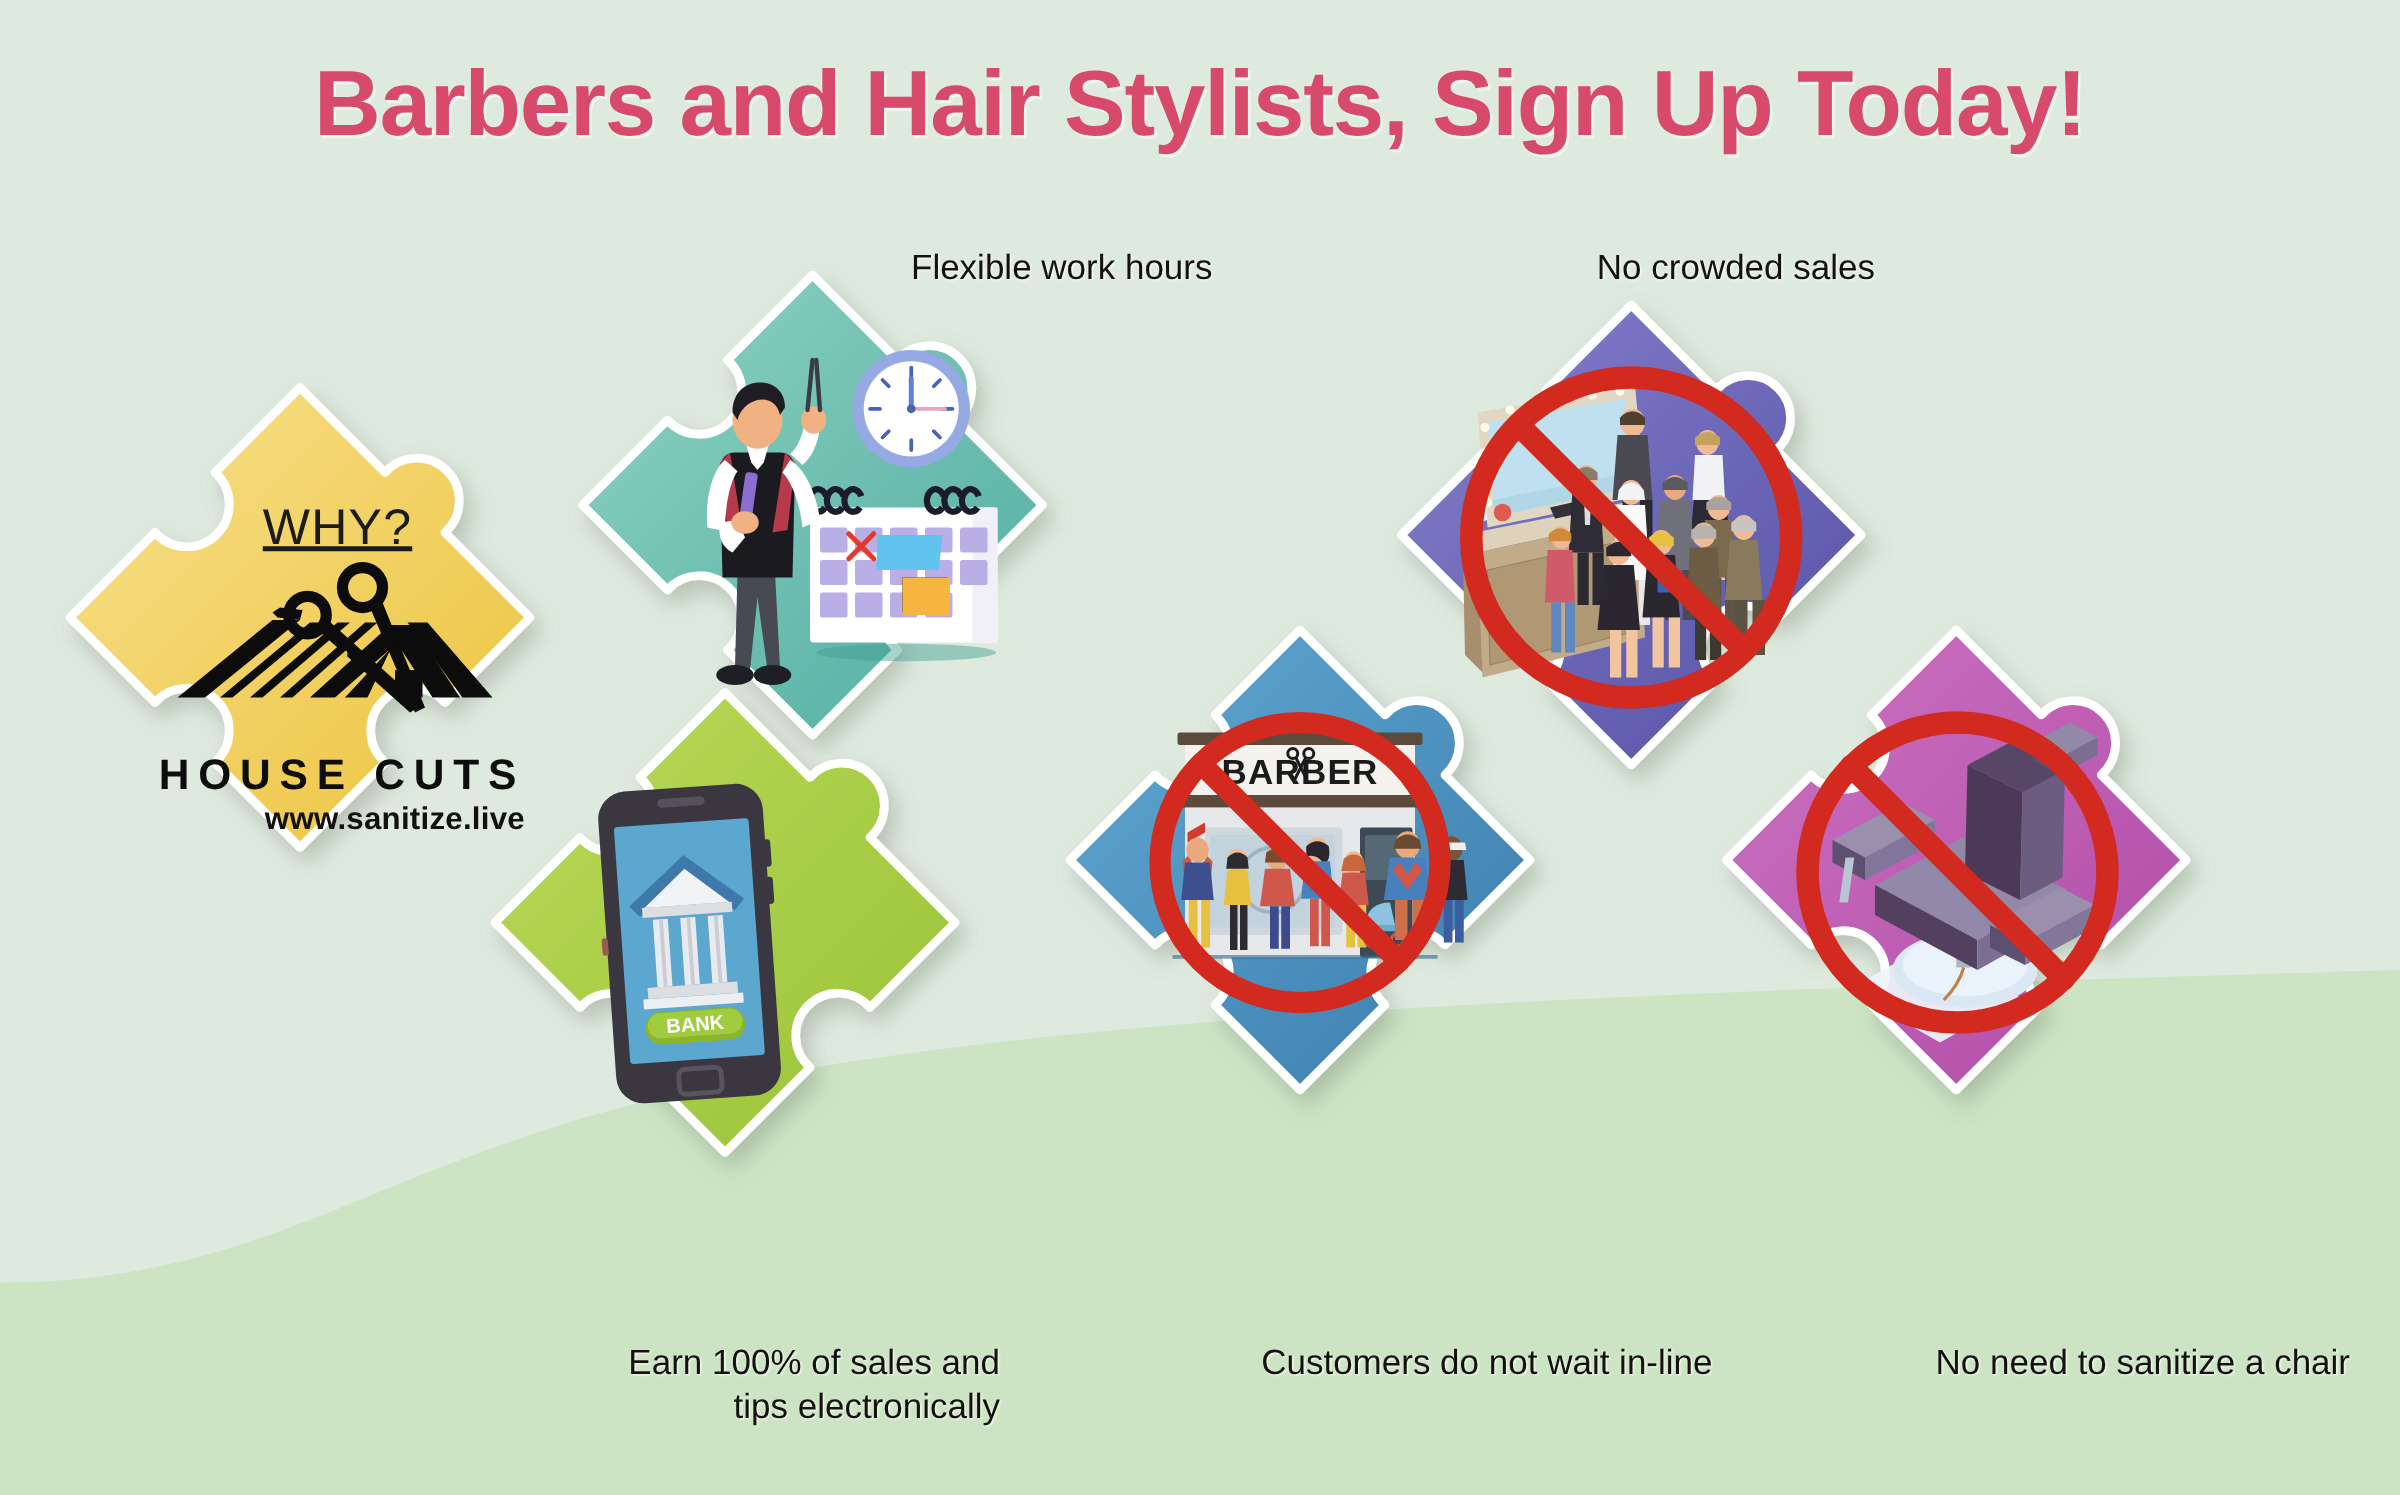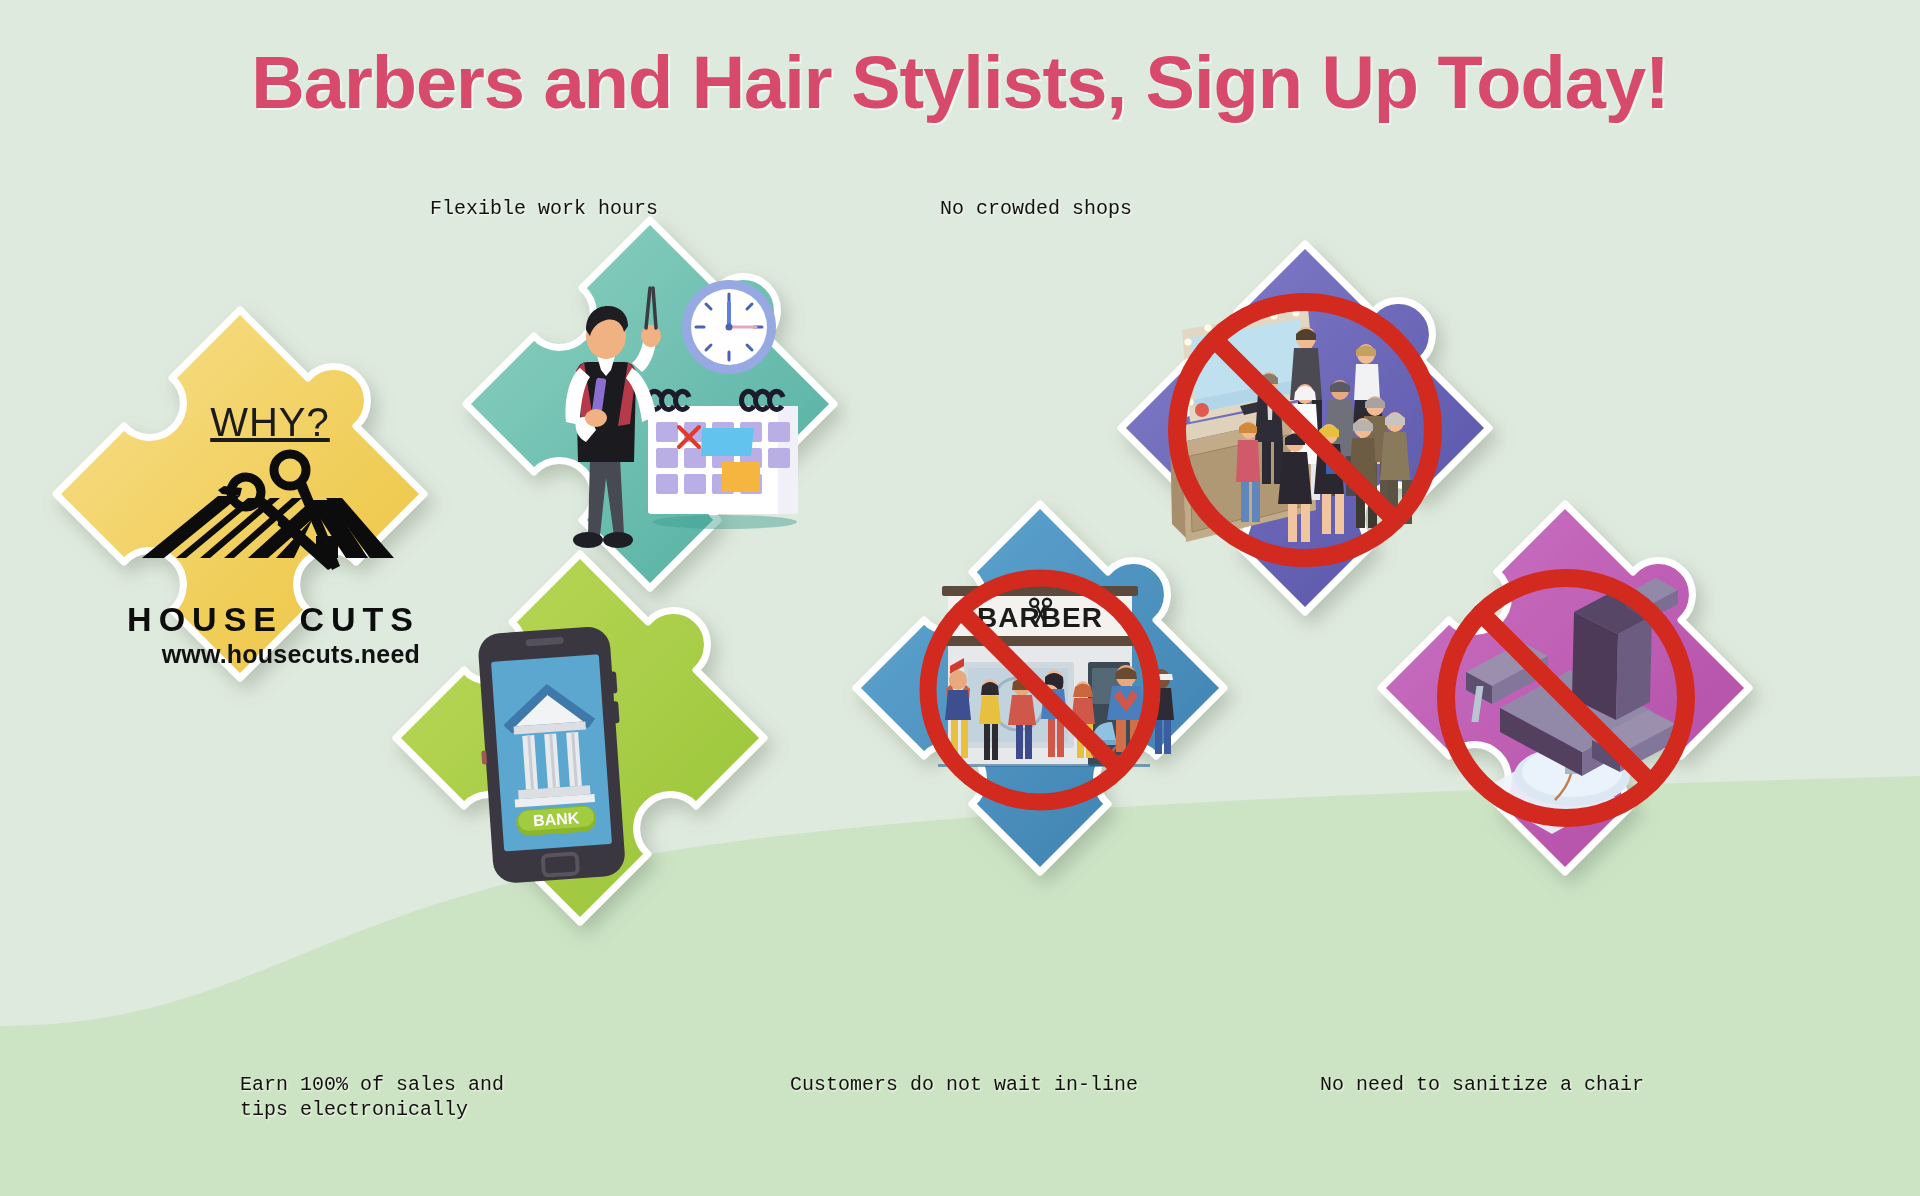--- a/index.html
+++ b/index.html
@@ -20,25 +20,24 @@
   .title{
     position:absolute;left:0;top:40px;width:1920px;text-align:center;
     font-size:74px;font-weight:bold;letter-spacing:-1px;
     color:#d84a6b;
     text-shadow:2px 2px 0 rgba(255,255,255,.55);
     white-space:nowrap;
   }
 
   
   .cap{
-    position:absolute;text-align:left;color:#14110f;
-    font-size:20px;font-weight:500;line-height:1.25;
+    position:absolute;text-align:right;color:#14110f;
+    font-size:28px;font-weight:500;line-height:1.25;
     text-shadow:1px 1px 2px rgba(255,255,255,.85);
     white-space:pre-line;
-    font-family:Liberation Mono, monospace;
   }
   .cap.flexible{left:430px;top:196px;width:540px;}
   .cap.crowded{left:940px;top:196px;width:560px;}
   .cap.earn{left:240px;top:1072px;width:560px;}
   .cap.wait{left:790px;top:1072px;width:580px;}
   .cap.sanitize{left:1320px;top:1072px;width:560px;}
 
   
   .pieces{position:absolute;inset:0;}
   .piece-svg{position:absolute;overflow:visible;}
@@ -574,23 +573,23 @@
         <path d="M56 118 L128 58 l10 0 -72 60z"></path>
         <path d="M80 118 L150 58 l10 0 -70 60z"></path>
         <path d="M104 118 L172 58 l10 0 -68 60z"></path>
         <path d="M128 118 L192 60 l22 0 -66 58z"></path>
         <path d="M156 118 L210 60 l0 0 38 58 -22 0 -30 -46 -22 46z"></path>
         <path d="M206 58 l16 0 52 60 -24 0z"></path>
         <rect x="196" y="96" width="22" height="22"></rect>
       </g>
     </svg>
     <div class="logo-name">HOUSE CUTS</div>
-    <div class="logo-url">www.housecuts.need</div>
+    <div class="logo-url">www.sanitize.live</div>
   </div>
 
   <div class="cap flexible">Flexible work hours</div>
-  <div class="cap crowded">No crowded shops</div>
+  <div class="cap crowded">No crowded sales</div>
   <div class="cap earn">Earn 100% of sales and
 tips electronically</div>
   <div class="cap wait">Customers do not wait in-line</div>
   <div class="cap sanitize">No need to sanitize a chair</div>
 
 </div>
 
 </body></html>

